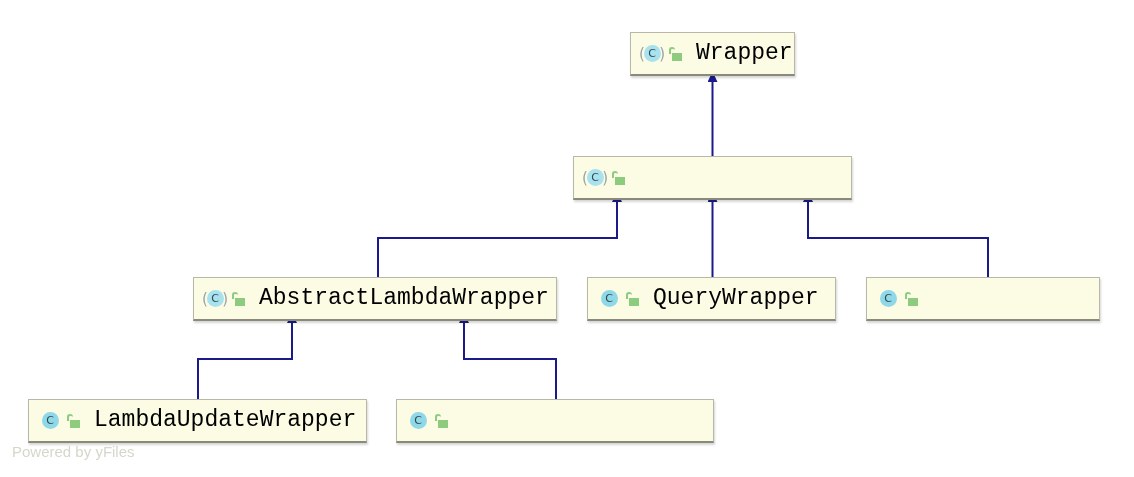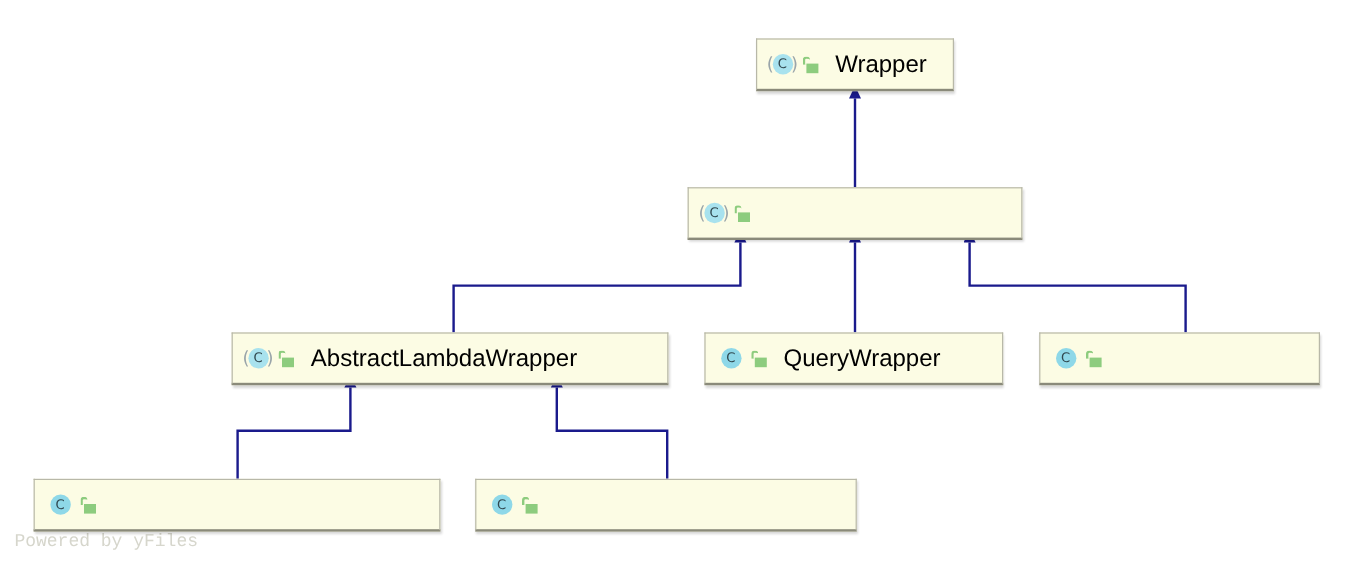--- a/index.html
+++ b/index.html
@@ -98,33 +98,33 @@
     width: 6px;
     height: 7px;
     border: 2px solid #8dcc7e;
     border-right: none;
     border-bottom: none;
     border-top-left-radius: 4px;
     border-top-right-radius: 4px;
     box-sizing: border-box;
   }
   .node-label {
-    font-family: Liberation Sans, sans-serif;
-    font-size: 20px;
+    font-family: Liberation Mono, monospace;
+    font-size: 23px;
     color: #000000;
     letter-spacing: 0px;
     white-space: nowrap;
     margin-left: 13px;
     line-height: 1;
   }
   #watermark {
     position: absolute;
     left: 12px;
     top: 443px;
-    font-family: Liberation Mono, monospace;
+    font-family: Liberation Sans, sans-serif;
     font-size: 15px;
     color: #d6d6cc;
     white-space: nowrap;
     z-index: 2;
   }
 </style>
 </head>
 <body>
 
 <div id="diagram-root">
@@ -217,20 +217,21 @@
   <div class="uml-node" style="left: 28px; top: 399px; width: 339px;">
     <span class="node-icons">
       <span class="class-badge">
         <span class="disc">C</span>
       </span>
       <span class="lock-icon">
         <span class="shackle"></span>
         <span class="body"></span>
       </span>
     </span>
+    <span class="node-label">LambdaUpdateWrapper</span>
   </div>
 
   <div class="uml-node" style="left: 396px; top: 399px; width: 318px;">
     <span class="node-icons">
       <span class="class-badge">
         <span class="disc">C</span>
       </span>
       <span class="lock-icon">
         <span class="shackle"></span>
         <span class="body"></span>

